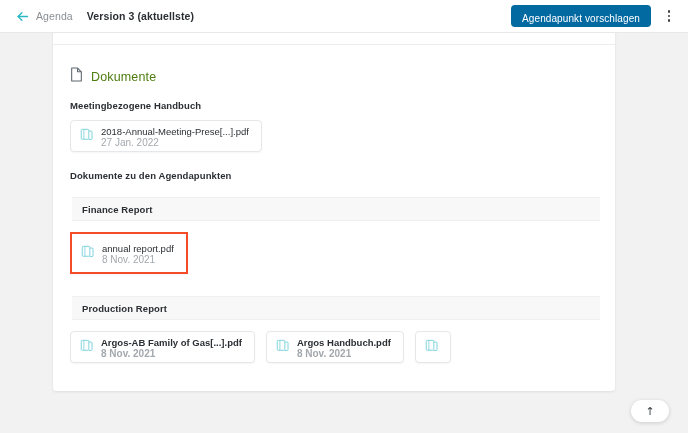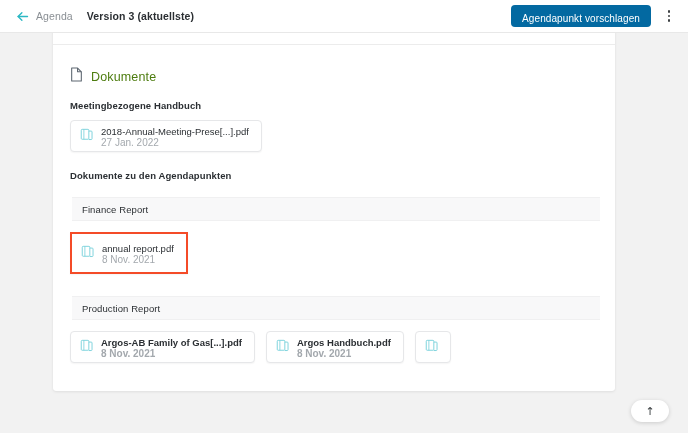--- a/index.html
+++ b/index.html
@@ -195,21 +195,21 @@
     border-bottom: 1px solid #f0f0f1;
     height: 24px;
     display: flex;
     align-items: center;
     margin: 16px 15px 0 19px;
     padding-left: 10px;
     box-sizing: border-box;
   }
   .band .band-title {
     font-size: 9.5px;
-    font-weight: normal;
+    font-weight: bold;
     color: #2b2f33;
     letter-spacing: .1px;
   }
 
   
   .fab {
     position: absolute;
     right: 19px;
     bottom: 11px;
     width: 38px;

